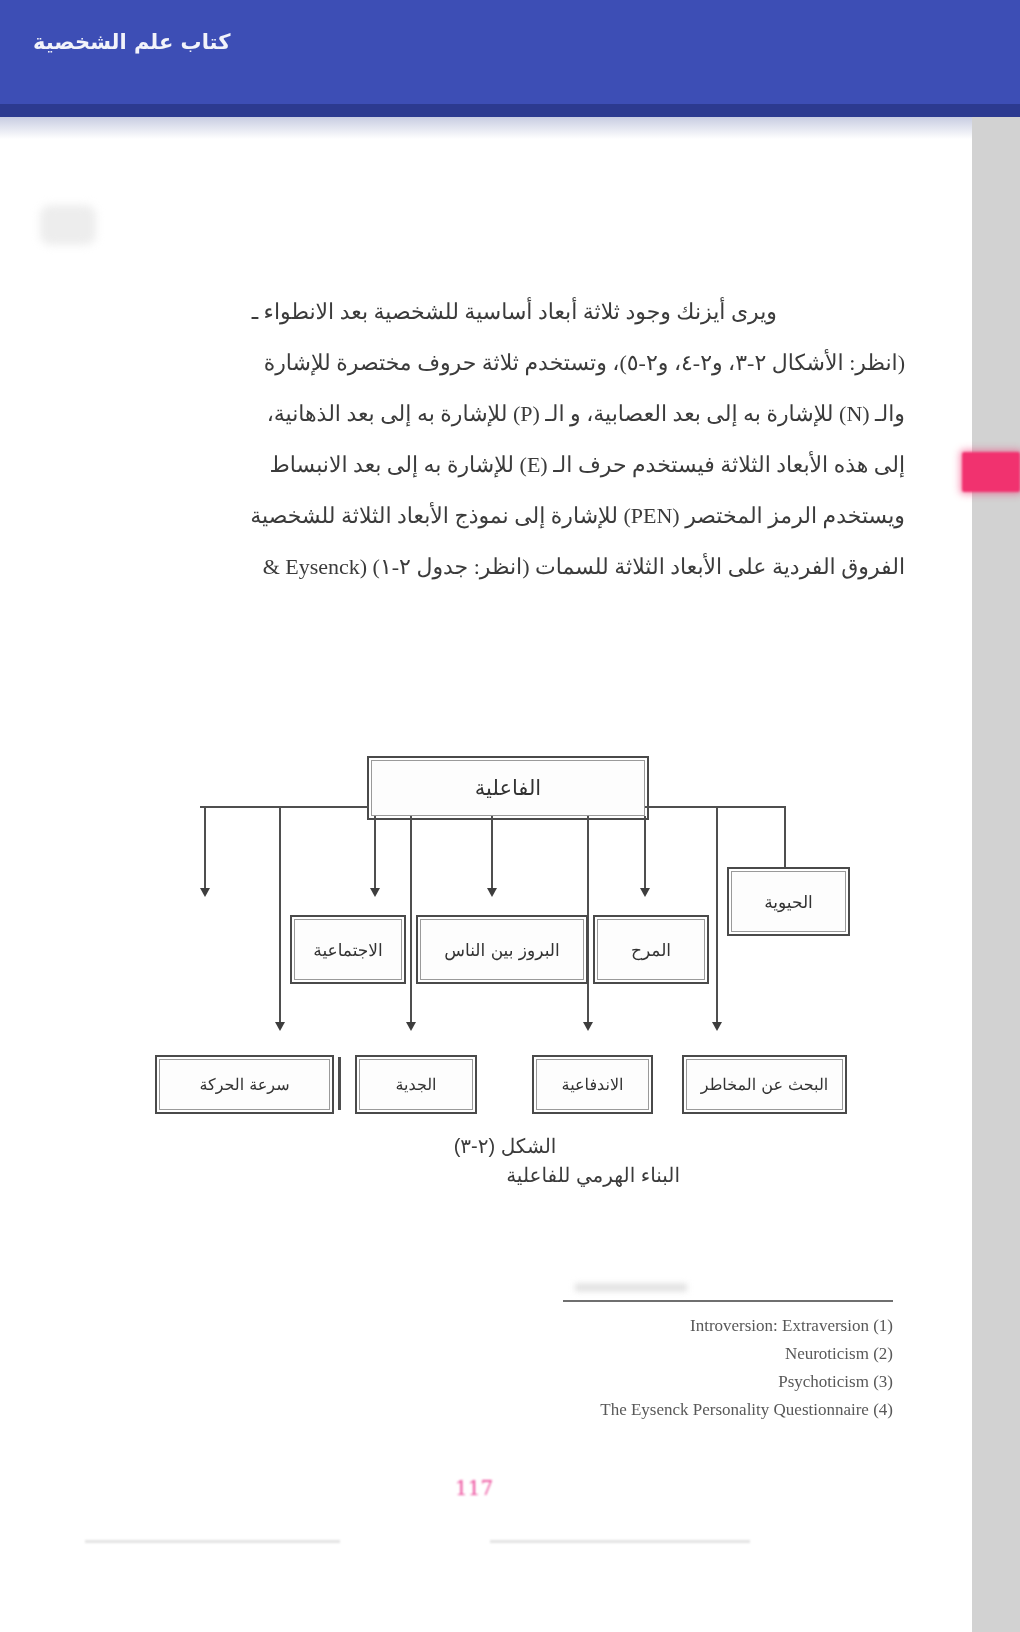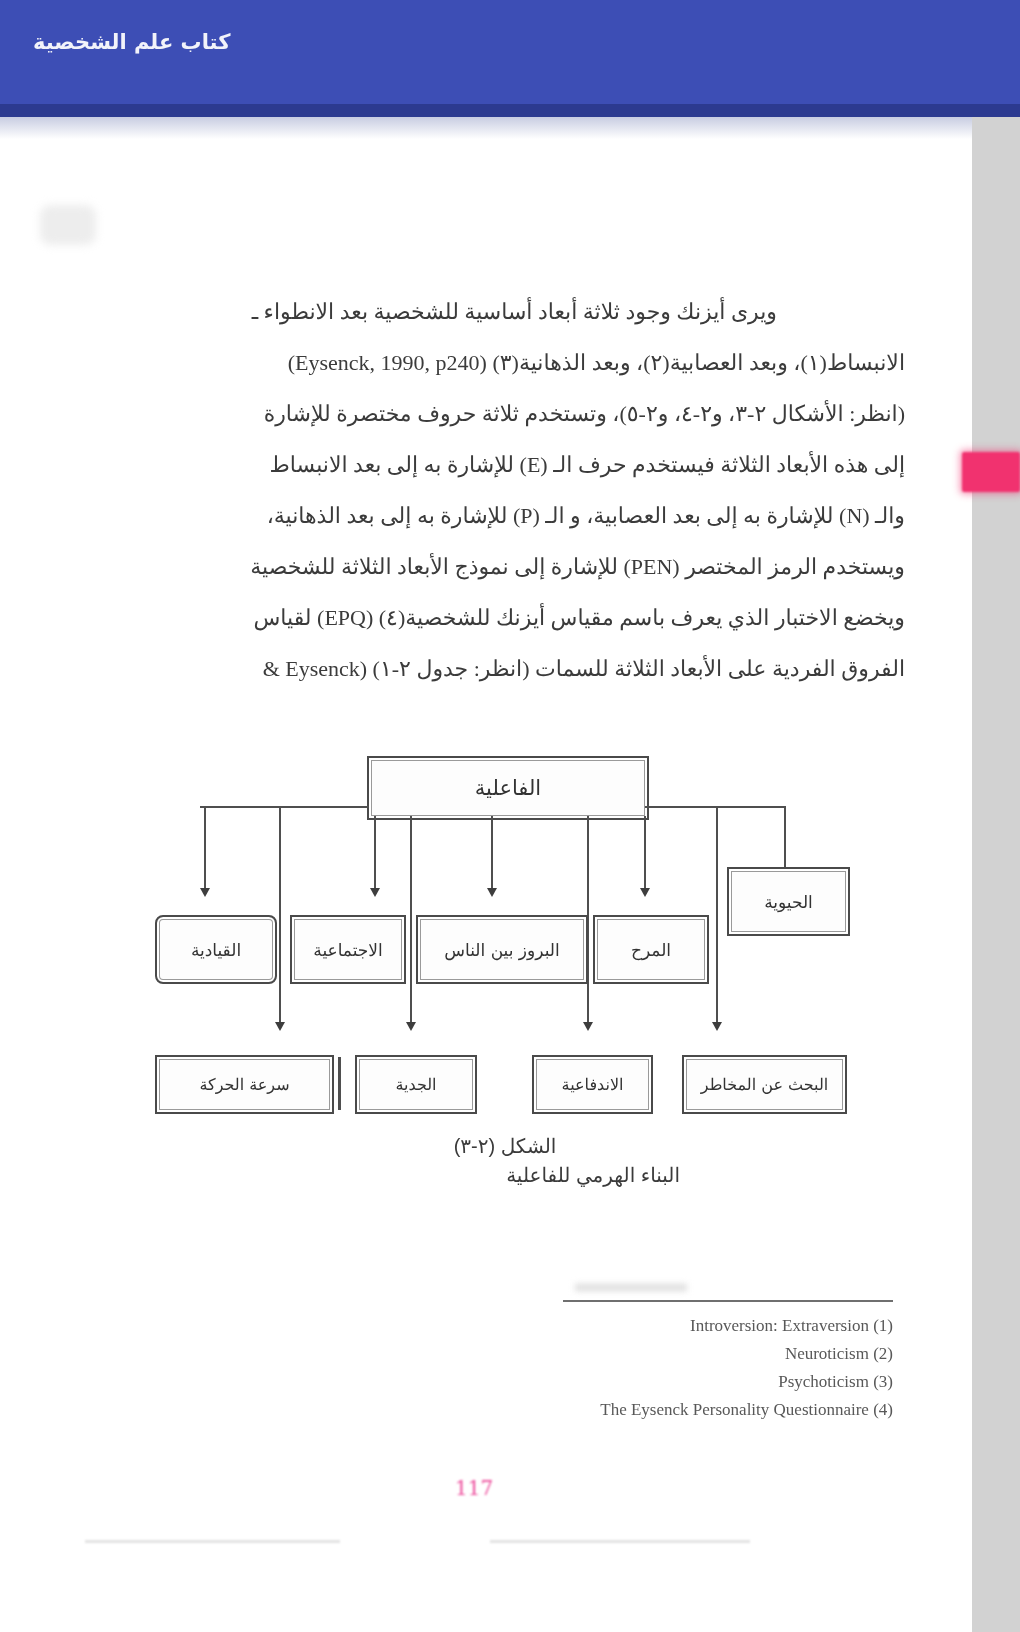--- a/index.html
+++ b/index.html
@@ -65,26 +65,24 @@
 
   <div class="sb-track"></div>
   <div class="sb-thumb"></div>
 
   <div class="smudge"></div>
   <div class="bottom-art" style="left:85px;width:255px;"></div>
   <div class="bottom-art" style="left:490px;width:260px;"></div>
 
   <div class="para">
     <div class="ln first">ويرى أيزنك وجود ثلاثة أبعاد أساسية للشخصية بعد الانطواء ـ</div>
-    <div class="ln">الانبساط(١)، وبعد العصابية(٢)، وبعد الذهانية(٣) (Eysenck, 1990, p240)</div>
     <div class="ln">(انظر: الأشكال ٢-٣، و٢-٤، و٢-٥)، وتستخدم ثلاثة حروف مختصرة للإشارة</div>
+    <div class="ln">والـ (N) للإشارة به إلى بعد العصابية، و الـ (P) للإشارة به إلى بعد الذهانية،</div>
     <div class="ln">إلى هذه الأبعاد الثلاثة فيستخدم حرف الـ (E) للإشارة به إلى بعد الانبساط</div>
-    <div class="ln">والـ (N) للإشارة به إلى بعد العصابية، و الـ (P) للإشارة به إلى بعد الذهانية،</div>
     <div class="ln">ويستخدم الرمز المختصر (PEN) للإشارة إلى نموذج الأبعاد الثلاثة للشخصية</div>
-    <div class="ln">ويخضع الاختبار الذي يعرف باسم مقياس أيزنك للشخصية(٤) (EPQ) لقياس</div>
     <div class="ln">الفروق الفردية على الأبعاد الثلاثة للسمات (انظر: جدول ٢-١) (Eysenck &amp;</div>
   </div>
 
   <div class="dbox" style="left:367px;top:756px;width:278px;height:60px;font-size:21px;">الفاعلية</div>
 
   <div class="hline" style="left:200px;top:806px;width:169px;"></div>
   <div class="hline" style="left:645px;top:806px;width:141px;"></div>
 
   <div class="vline" style="left:204px;top:806px;height:82px;"></div>
   <div class="arrow" style="left:200px;top:888px;"></div>
@@ -106,21 +104,20 @@
 
   <div class="vline" style="left:644px;top:816px;height:72px;"></div>
   <div class="arrow" style="left:640px;top:888px;"></div>
 
   <div class="vline" style="left:716px;top:806px;height:216px;"></div>
   <div class="arrow" style="left:712px;top:1022px;"></div>
 
   <div class="vline" style="left:784px;top:806px;height:82px;"></div>
   <div class="arrow" style="left:780px;top:888px;"></div>
 
-  <div class="dbox" style="left:155px;top:915px;width:118px;height:65px;font-size:17px;border-radius:8px;">القيادية</div>
   <div class="dbox" style="left:290px;top:915px;width:112px;height:65px;font-size:17px;">الاجتماعية</div>
   <div class="dbox" style="left:416px;top:915px;width:168px;height:65px;font-size:17px;">البروز بين الناس</div>
   <div class="dbox" style="left:593px;top:915px;width:112px;height:65px;font-size:17px;">المرح</div>
   <div class="dbox" style="left:727px;top:867px;width:119px;height:65px;font-size:17px;">الحيوية</div>
 
   <div class="dbox" style="left:155px;top:1055px;width:175px;height:55px;font-size:16px;">سرعة الحركة</div>
   <div class="vline" style="left:338px;top:1057px;height:53px;width:3px;"></div>
   <div class="dbox" style="left:355px;top:1055px;width:118px;height:55px;font-size:16px;">الجدية</div>
   <div class="dbox" style="left:532px;top:1055px;width:117px;height:55px;font-size:16px;">الاندفاعية</div>
   <div class="dbox" style="left:682px;top:1055px;width:161px;height:55px;font-size:16px;">البحث عن المخاطر</div>

